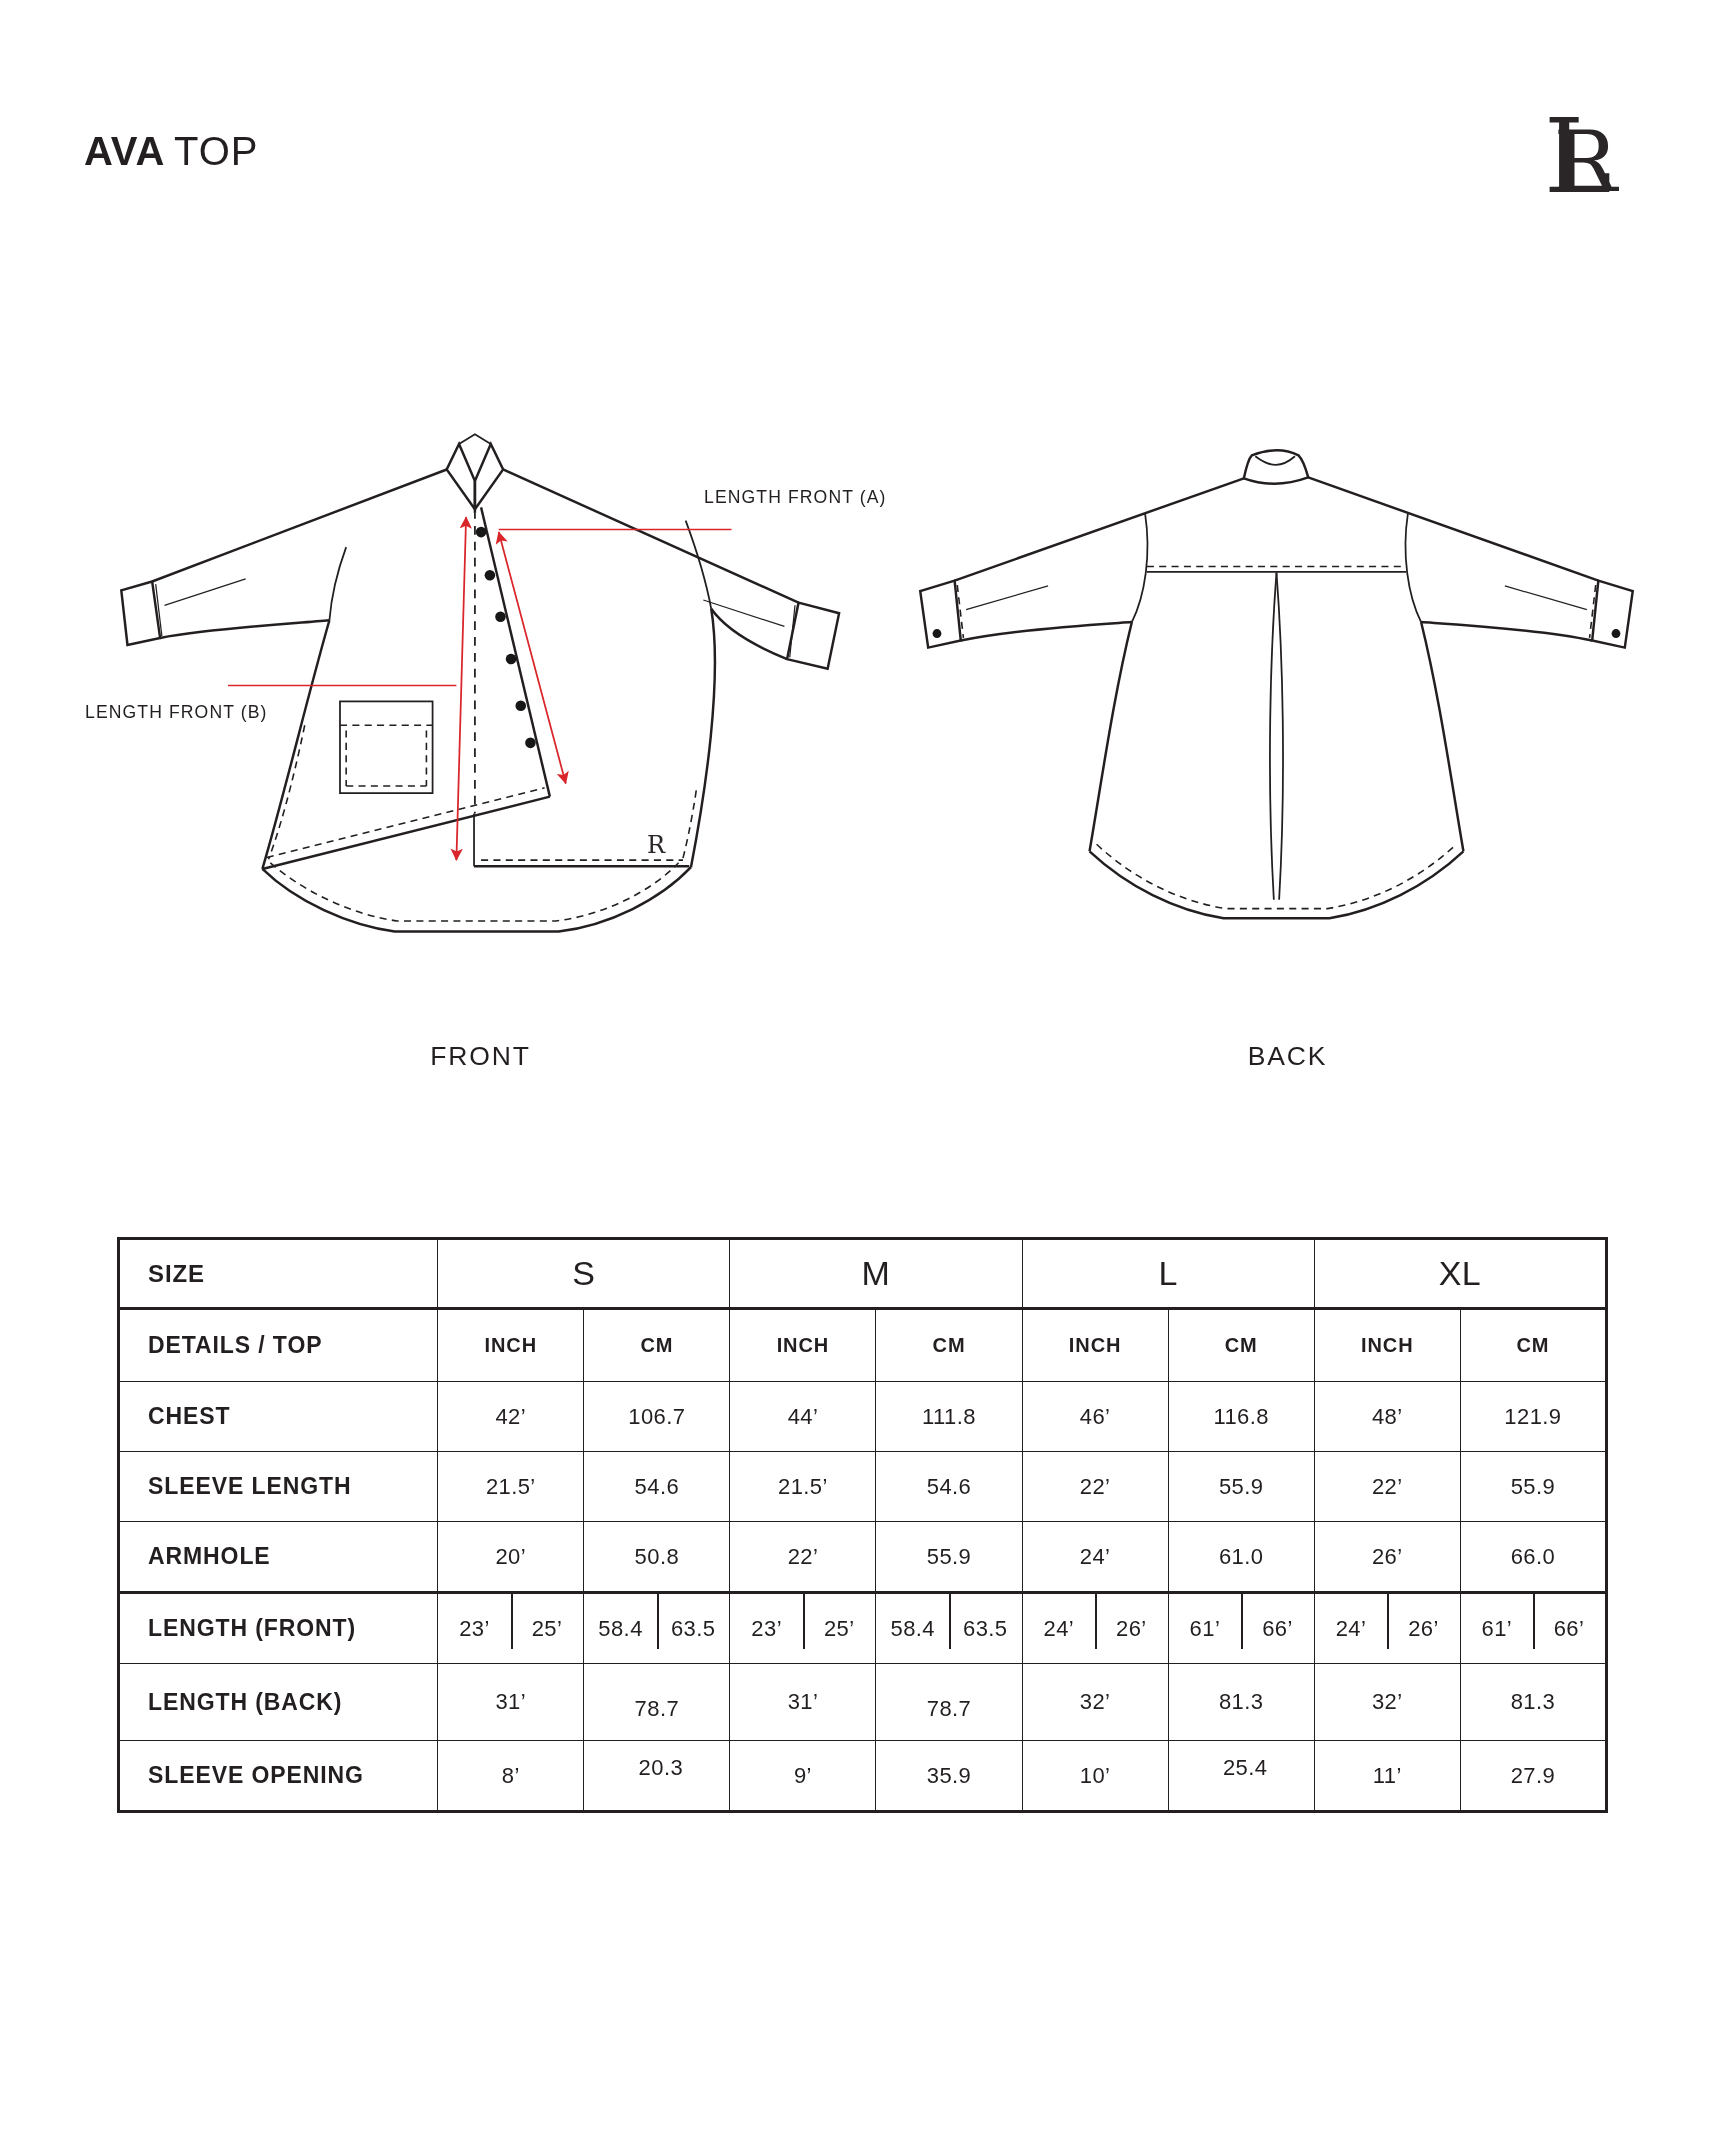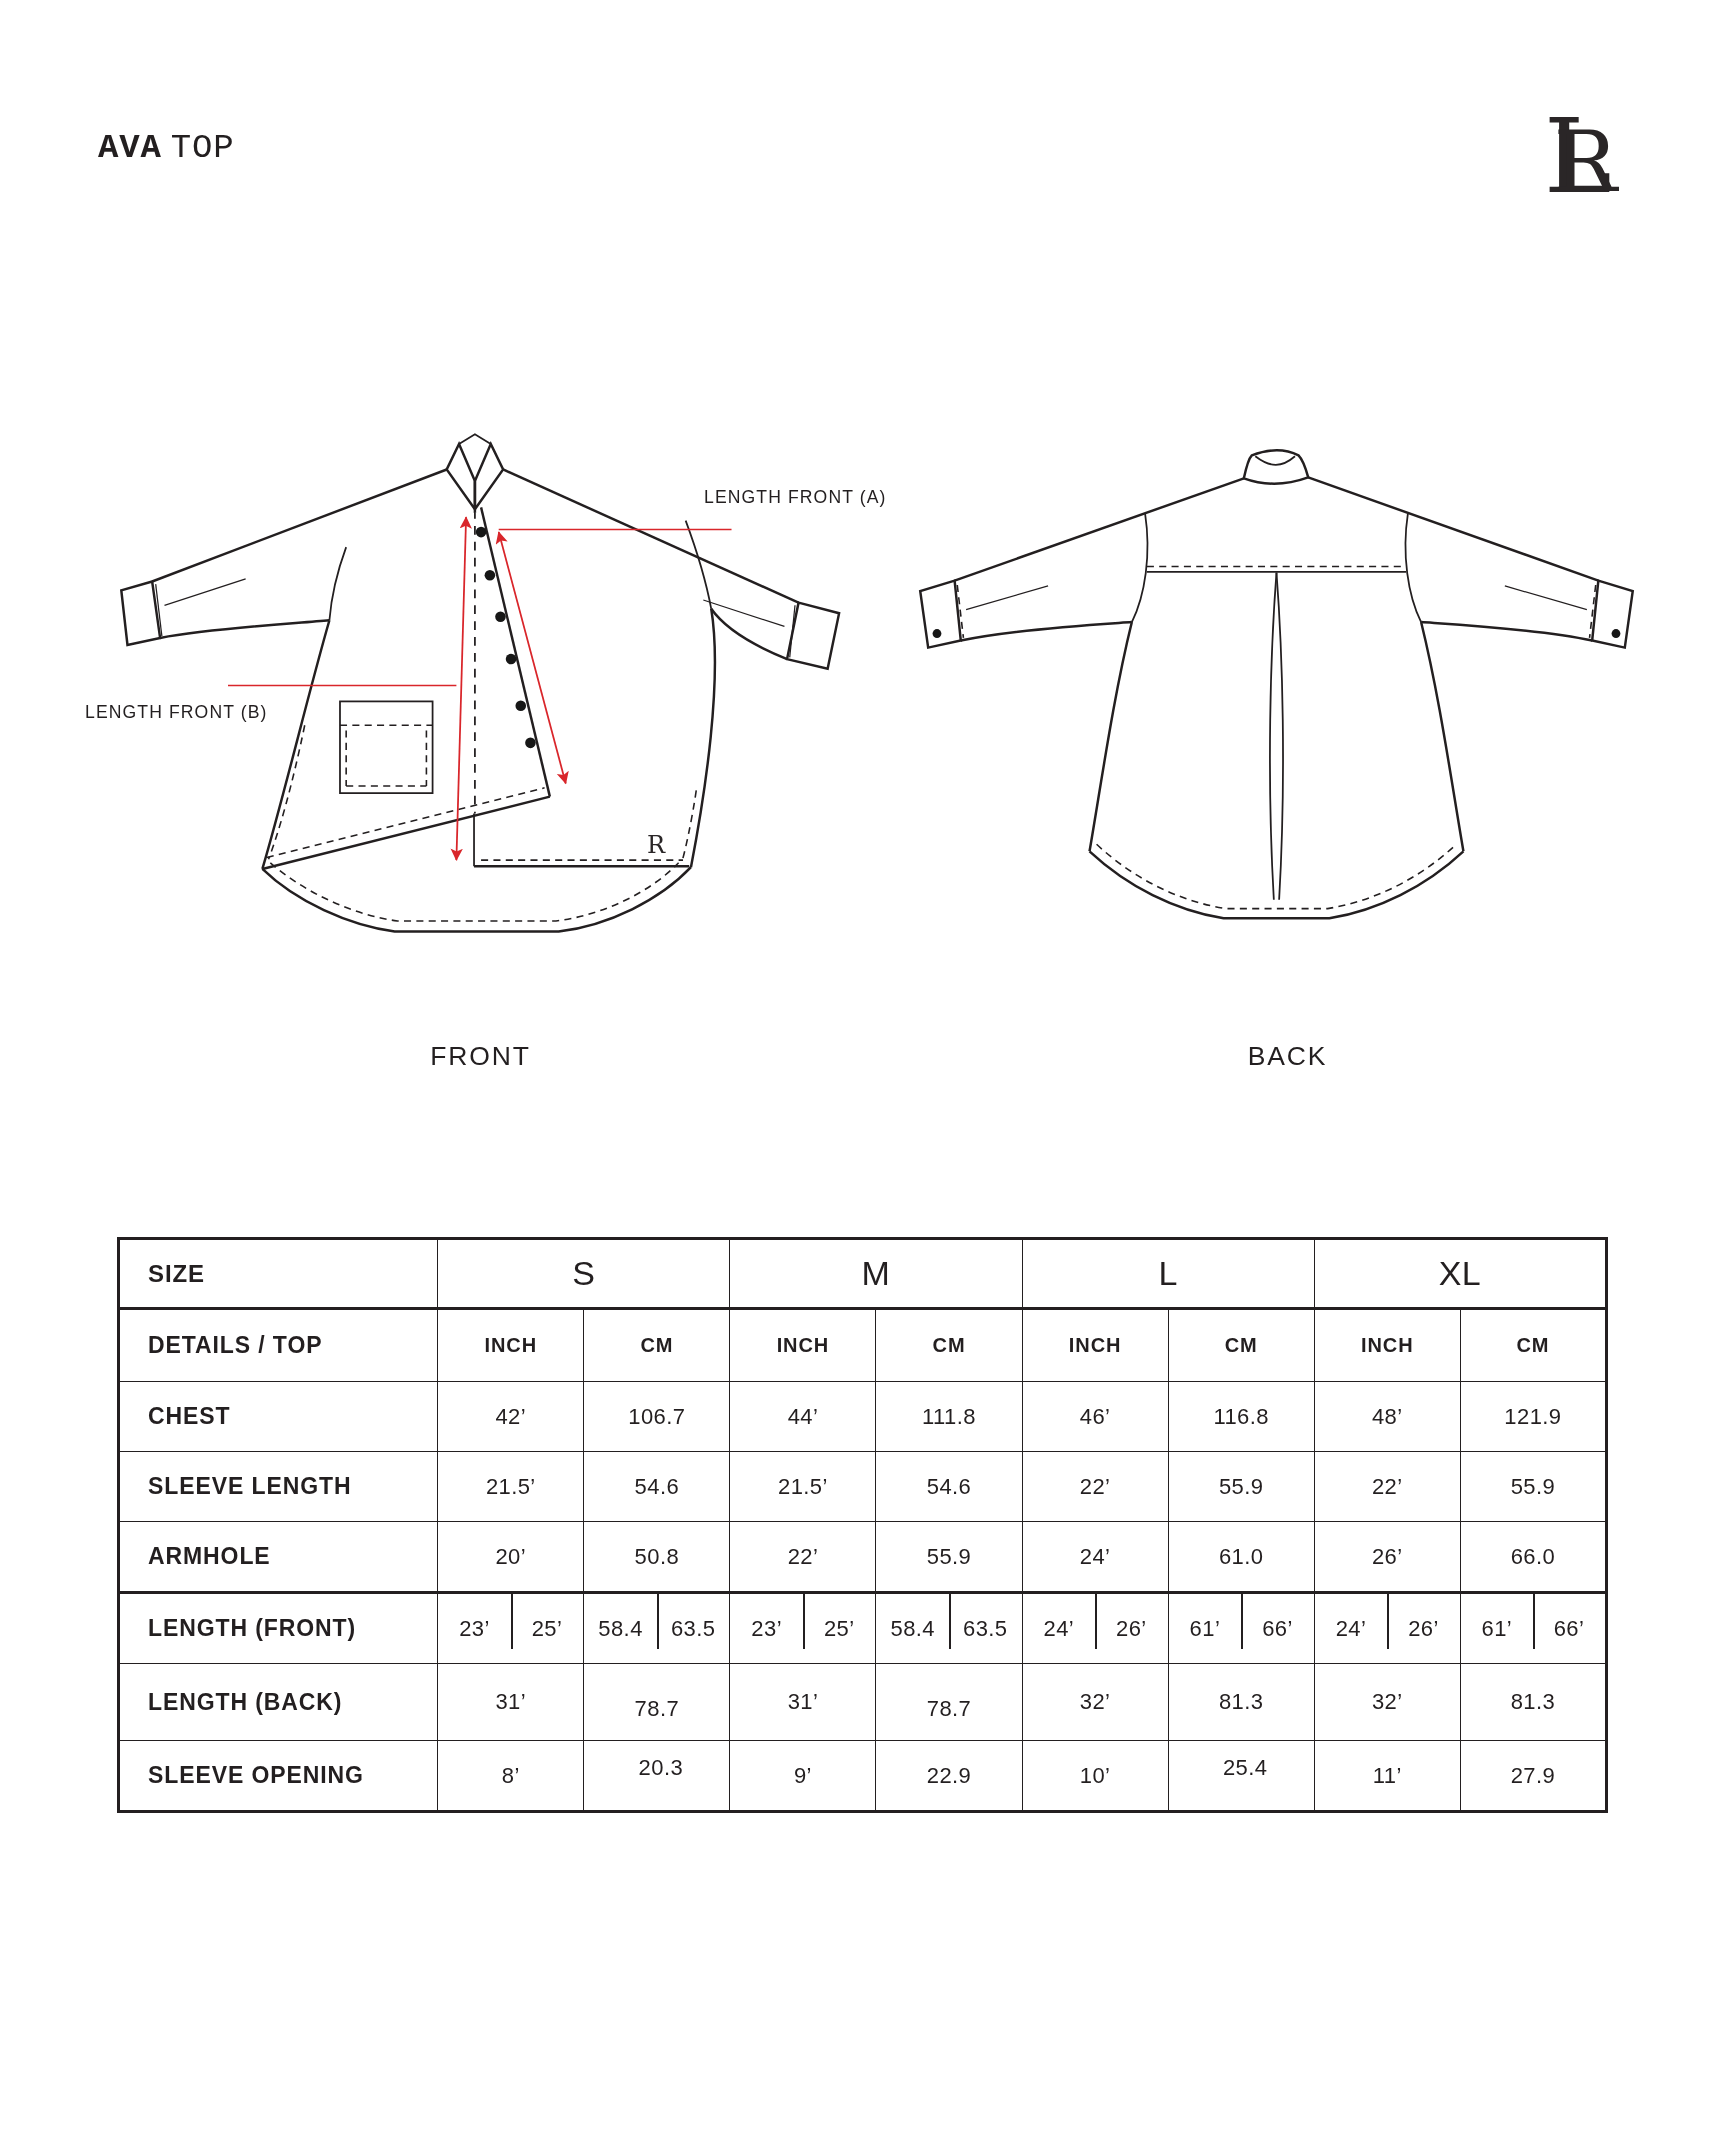--- a/index.html
+++ b/index.html
@@ -3,21 +3,21 @@
 <meta charset="utf-8">
 <style>
   html,body{margin:0;padding:0;}
   body{
     width:1717px;height:2146px;position:relative;background:#ffffff;
     font-family:"Liberation Sans", sans-serif;color:#231f20;overflow:hidden;
   }
   .abs{position:absolute;}
 
   
-  .doc-title{left:98px;top:129px;font-size:34px;letter-spacing:0.9px;white-space:nowrap;font-family:Liberation Mono, monospace;}
+  .doc-title{left:84px;top:129px;font-size:40px;letter-spacing:0.9px;white-space:nowrap;}
   .doc-title .b{font-weight:800;}
   .doc-title .r{font-weight:400;margin-left:8.8px;}
 
   .brand-logo{left:1544px;top:115px;width:88px;height:101px;font-family:"DejaVu Serif",serif;color:#2a2627;}
   .brand-logo .gl{position:absolute;left:0;top:0;font-size:102px;line-height:0.82;}
   .brand-logo .gr{position:absolute;left:9.7px;top:13.2px;font-size:84px;line-height:0.82;}
 
   
   .sketch{left:0;top:406px;width:1717px;height:679px;}
   .ink{stroke:#231f20;fill:none;}
@@ -332,21 +332,21 @@
       <td>81.3</td>
       <td>32’</td>
       <td>81.3</td>
     </tr>
 
     <tr class="r-data r-open">
       <td class="lbl">SLEEVE OPENING</td>
       <td>8’</td>
       <td><span class="v-hi">20.3</span></td>
       <td>9’</td>
-      <td>22.9</td>
+      <td>35.9</td>
       <td>10’</td>
       <td><span class="v-hi">25.4</span></td>
       <td>11’</td>
       <td>27.9</td>
     </tr>
   </tbody>
 </table>
 
 
 </body></html>

